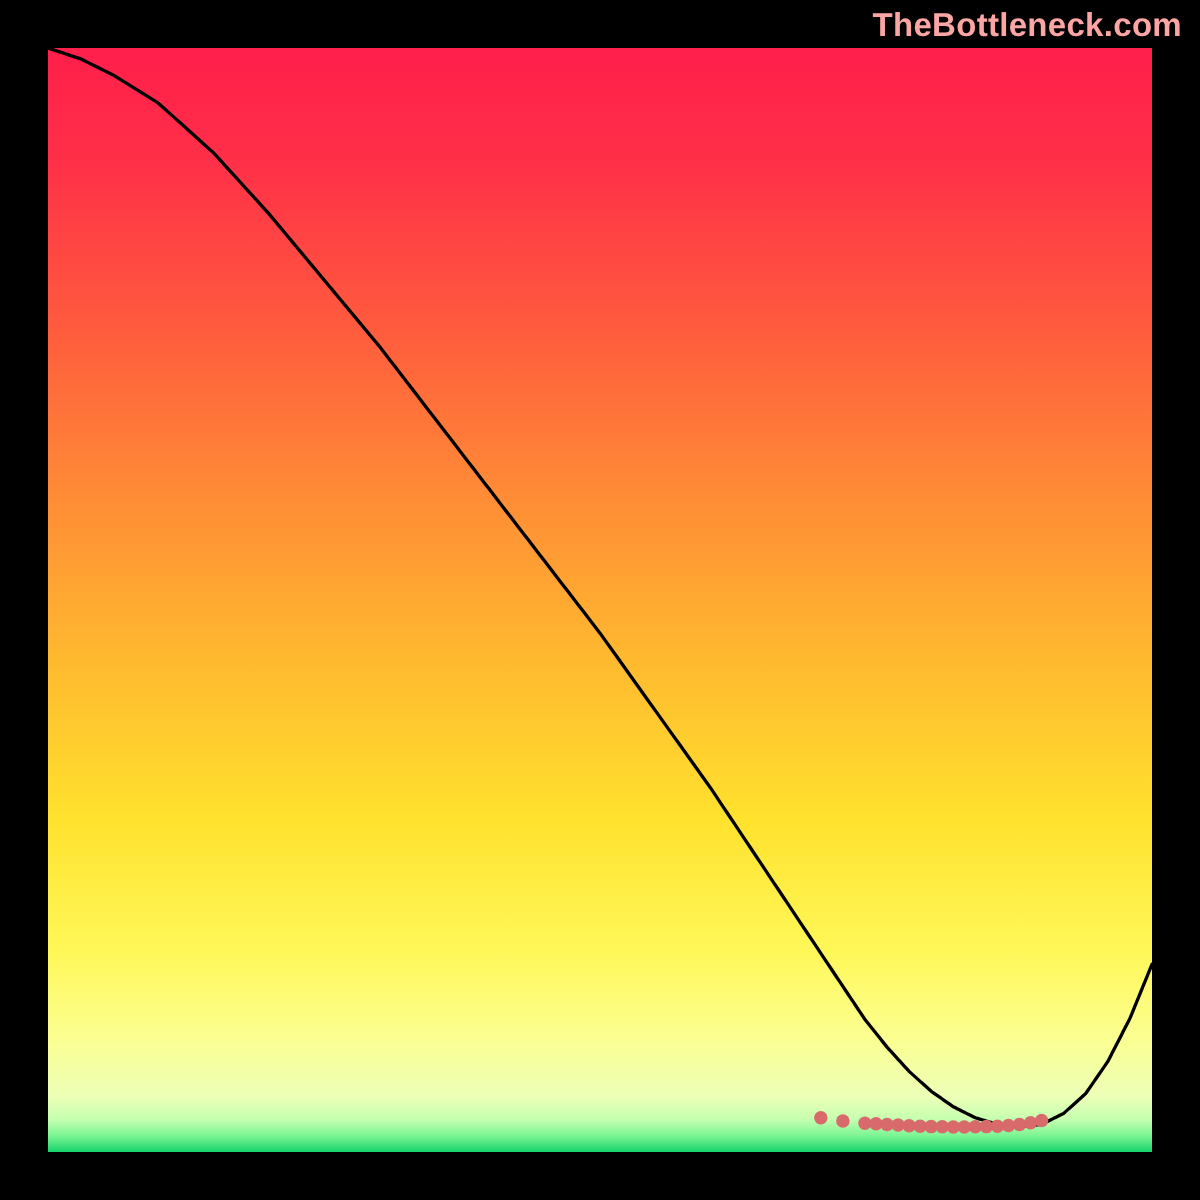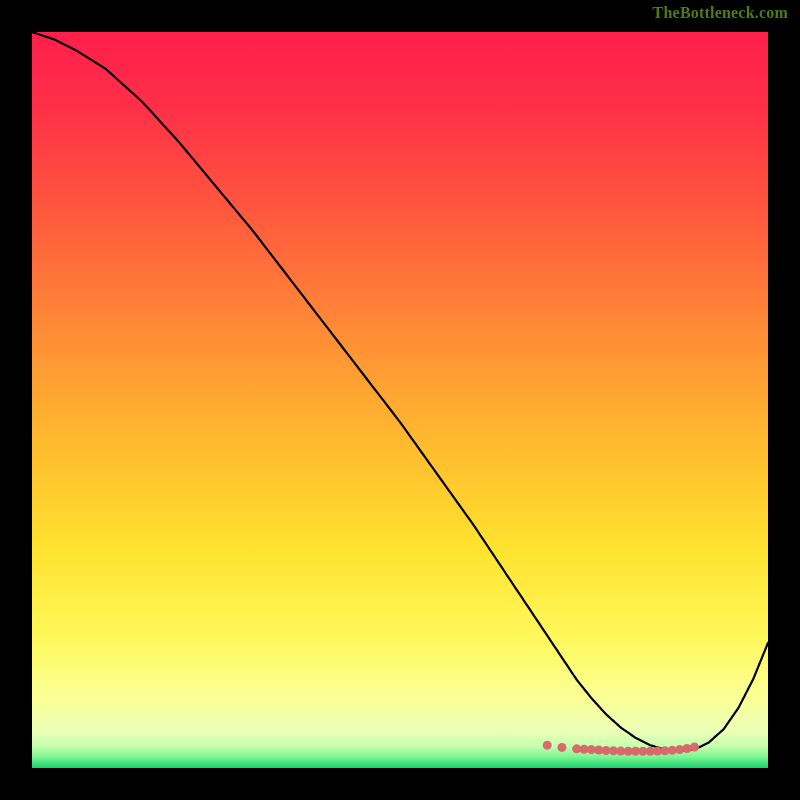--- a/index.html
+++ b/index.html
@@ -14,26 +14,25 @@
   .frame {
     position: relative;
     width: 800px;
     height: 800px;
     background: #000;
   }
   .watermark {
     position: absolute;
     top: 4px;
     right: 12px;
-    color: #4d7c0f;
-    font-size: 16px;
+    color: #fca5a5;
+    font-size: 22px;
     font-weight: bold;
     letter-spacing: 0.2px;
     z-index: 10;
-    font-family: Liberation Serif, serif;
   }
   .plot {
     position: absolute;
     left: 32px;
     top: 32px;
     width: 736px;
     height: 736px;
     overflow: hidden;
   }
   .gradient {

